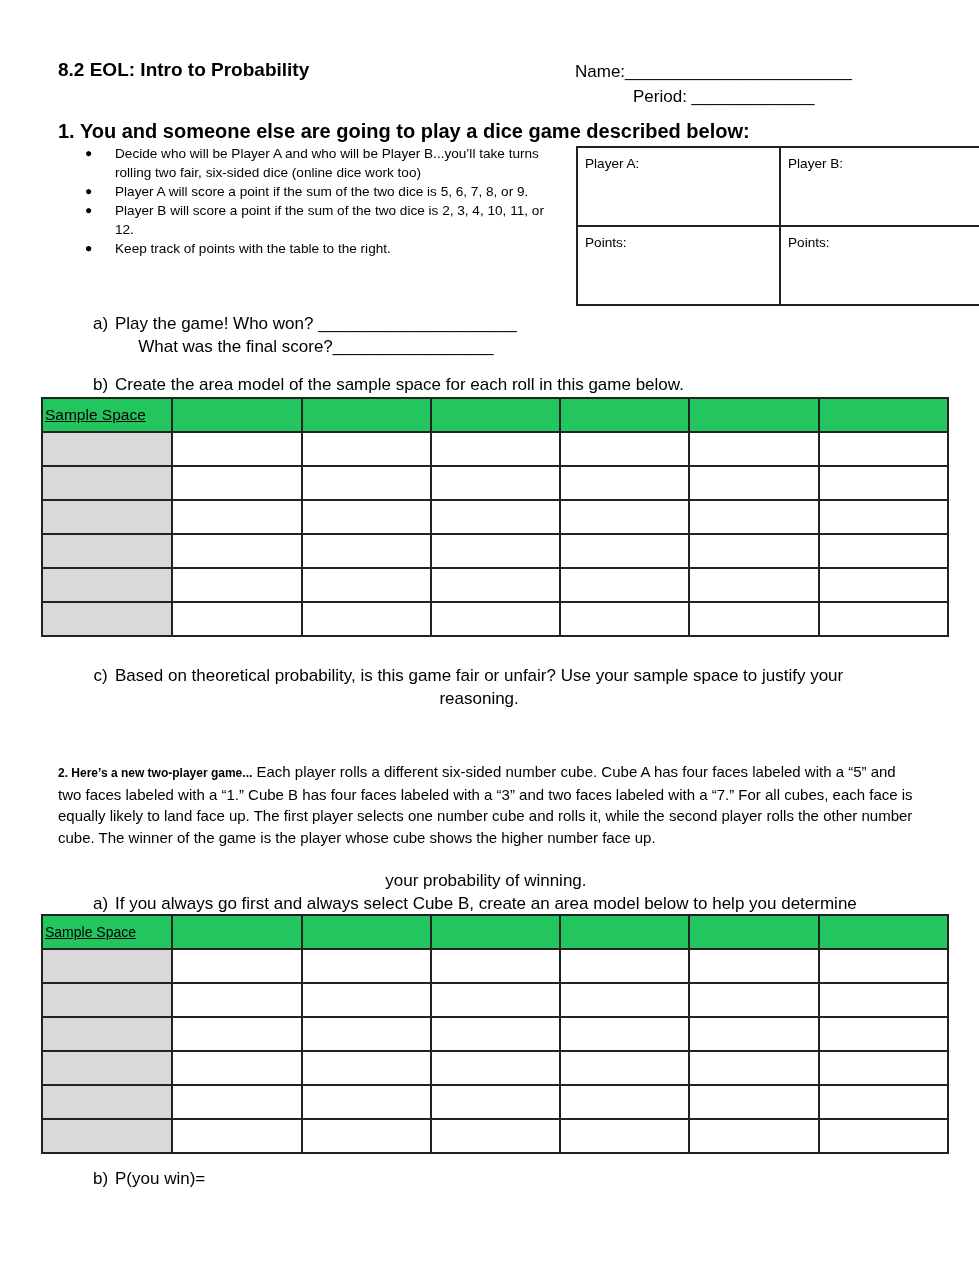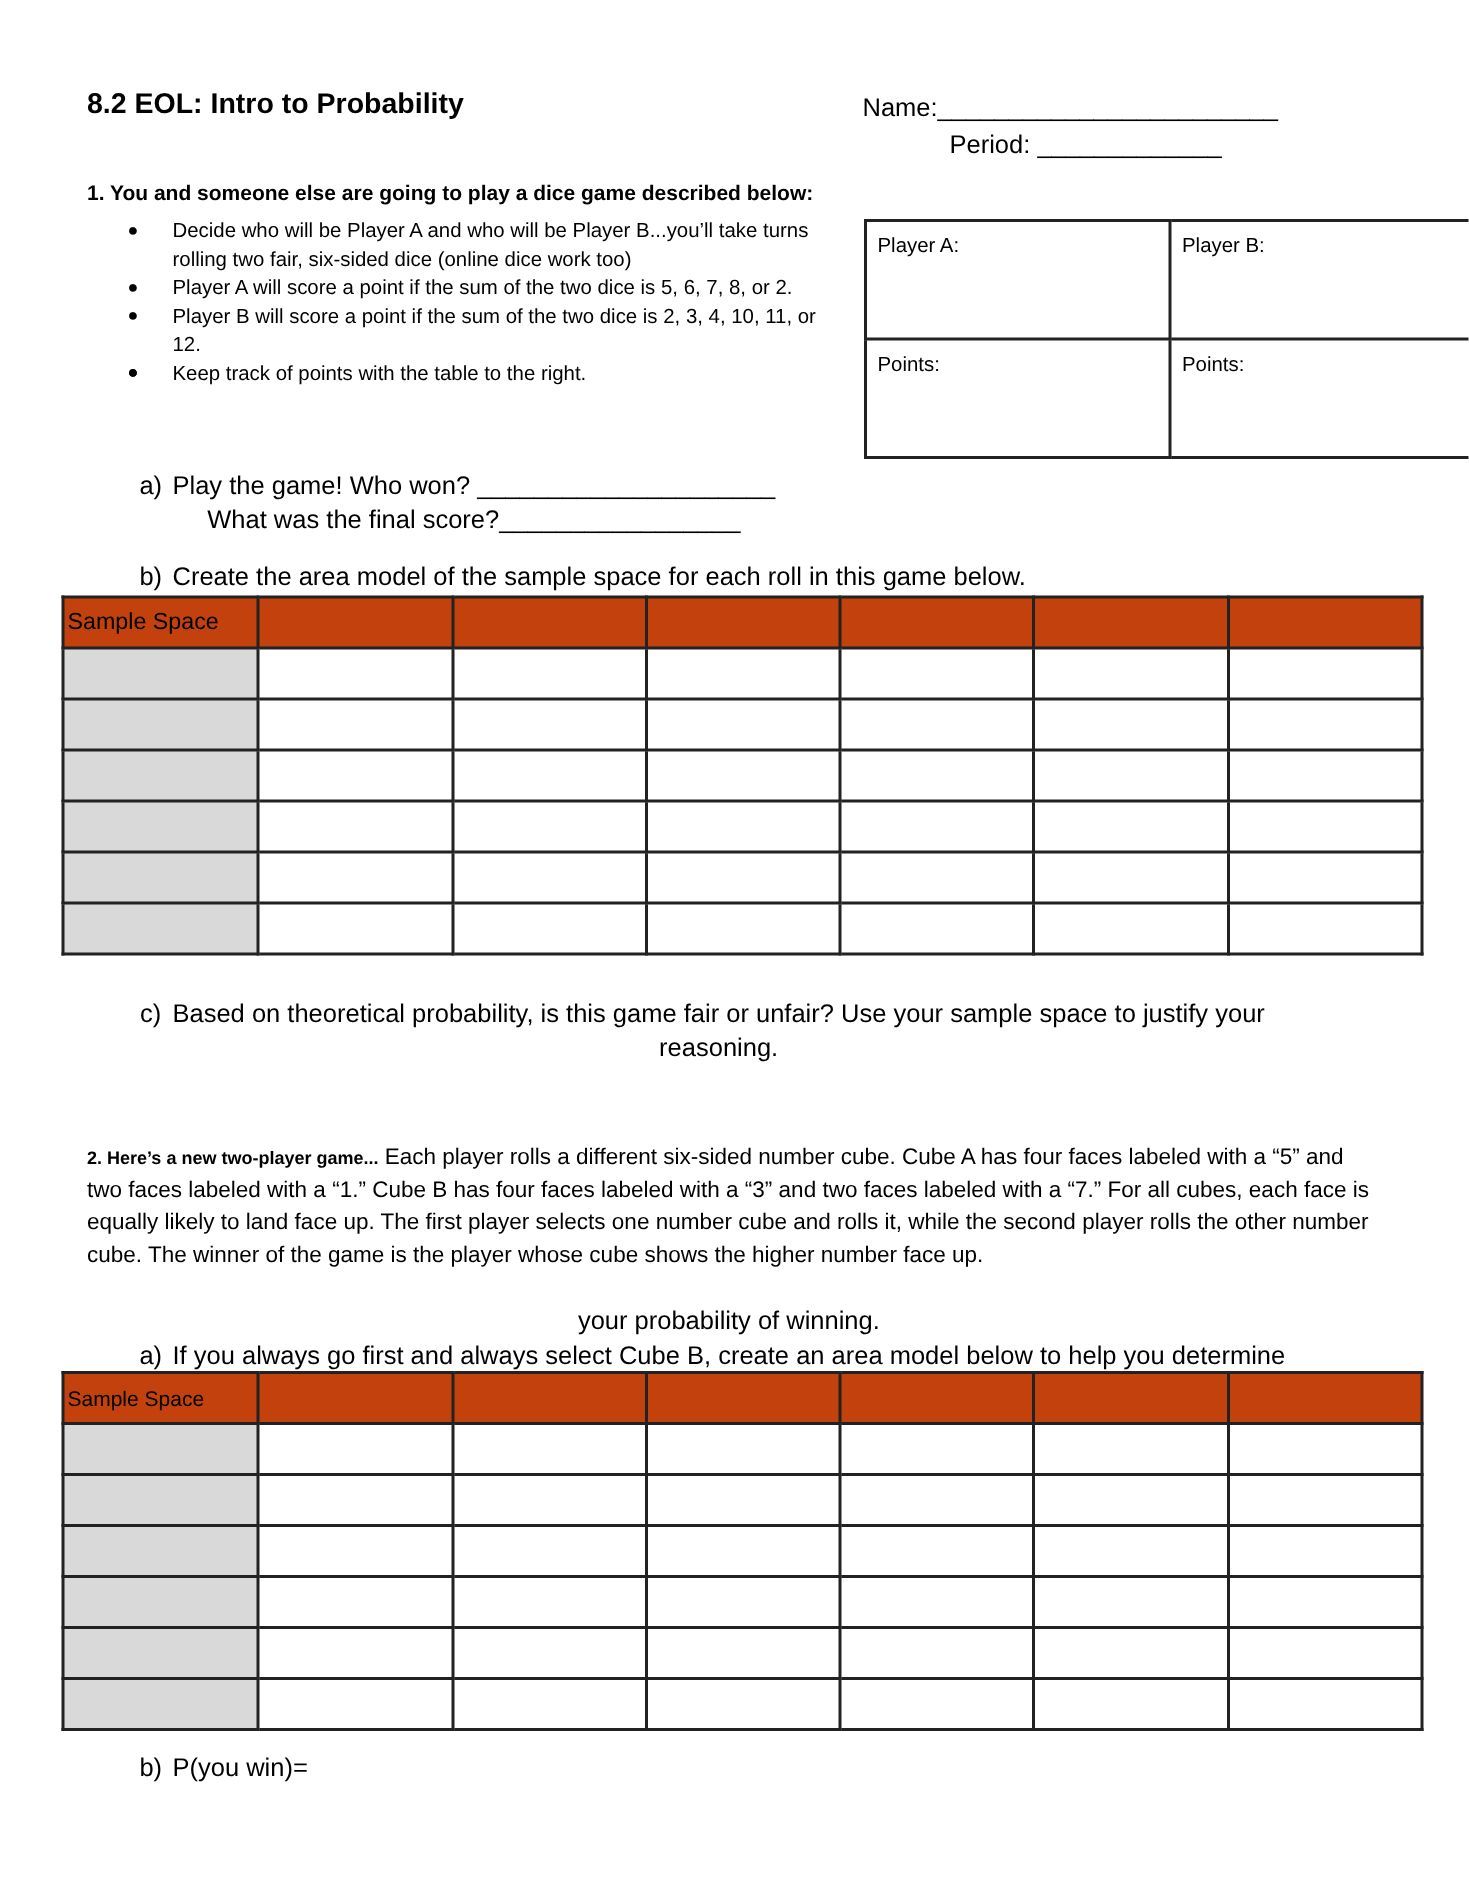--- a/index.html
+++ b/index.html
@@ -2,59 +2,59 @@
 <html><head>
   <meta charset="utf-8">
   <style>
     html, body { margin: 0; padding: 0; background: #ffffff; }
     body { width: 979px; height: 1266px; position: relative; overflow: hidden;
            font-family: "Liberation Sans", sans-serif; color: #000; }
     .abs { position: absolute; }
     .title { left: 58px; top: 59px; font-size: 19px; font-weight: bold; }
     .name-line { left: 575px; top: 62px; font-size: 17px; }
     .period-line { left: 633px; top: 87px; font-size: 17px; }
-    .q1-head { left: 58px; top: 120px; font-size: 14px; font-weight: bold; }
+    .q1-head { left: 58px; top: 120px; font-size: 20px; font-weight: bold; }
     ul.rules { position: absolute; left: 84px; top: 144px; margin: 0; padding: 0;
                list-style: none; width: 480px; font-size: 13.6px; line-height: 19px; }
     ul.rules li { position: relative; padding-left: 31px; }
     ul.rules li .bullet { position: absolute; left: 1px; top: 0; font-size: 12px; }
     table.score { position: absolute; left: 576px; top: 146px; width: 408px; height: 160px;
                   border-collapse: collapse; border-radius: 27px; }
     table.score td { border: 2px solid #222; vertical-align: top; padding: 8px 7px;
                      font-size: 13.6px; width: 50%; }
     .qline { font-size: 17px; text-align: center; }
     .lbl { display: inline-block; width: 29px; }
     .q1a { left: 86px; top: 312px; line-height: 23px; }
     .q1b { left: 86px; top: 375px; }
     .q1c { left: 86px; top: 664px; line-height: 23px; }
     table.grid { position: absolute; left: 41px; width: 908px; border-collapse: collapse; }
     table.grid td { border: 2px solid #222; height: 32px; padding: 0 2px; font-size: 15.5px;
                     width: 126px; }
-    table.grid tr:first-child td { background: #c2410c; }
+    table.grid tr:first-child td { background: #22c55e; text-decoration: underline; }
     table.grid td.rowhead { background: #d9d9d9; }
     .grid1 { top: 397px; }
     .grid2 { top: 914px; }
     .grid2 td.corner { font-size: 14px; }
     .q2-para { left: 58px; top: 761px; width: 860px; font-size: 15px; line-height: 21.2px; }
     .q2-para b { font-size: 12px; }
     .q2a { left: 86px; top: 869px; line-height: 23px; }
     .q2b { left: 86px; top: 1169px; }
   </style>
 </head>
 <body>
 
 <div class="abs title">8.2 EOL: Intro to Probability</div>
 <div class="abs name-line">Name:________________________</div>
 <div class="abs period-line">Period: _____________</div>
 
 <div class="abs q1-head">1. You and someone else are going to play a dice game described below:</div>
 
 <ul class="rules">
   <li><span class="bullet">●</span><span>Decide who will be Player A and who will be Player B...you’ll take turns rolling two fair, six-sided dice (online dice work too)</span></li>
-  <li><span class="bullet">●</span><span>Player A will score a point if the sum of the two dice is 5, 6, 7, 8, or 2.</span></li>
+  <li><span class="bullet">●</span><span>Player A will score a point if the sum of the two dice is 5, 6, 7, 8, or 9.</span></li>
   <li><span class="bullet">●</span><span>Player B will score a point if the sum of the two dice is 2, 3, 4, 10, 11, or 12.</span></li>
   <li><span class="bullet">●</span></li>
   <li><span class="bullet">●</span><span>Keep track of points with the table to the right.</span></li>
 </ul>
 
 <table class="score">
   <tbody>
       <tr>
     <td>Player A:</td>
     <td>Player B:</td>

